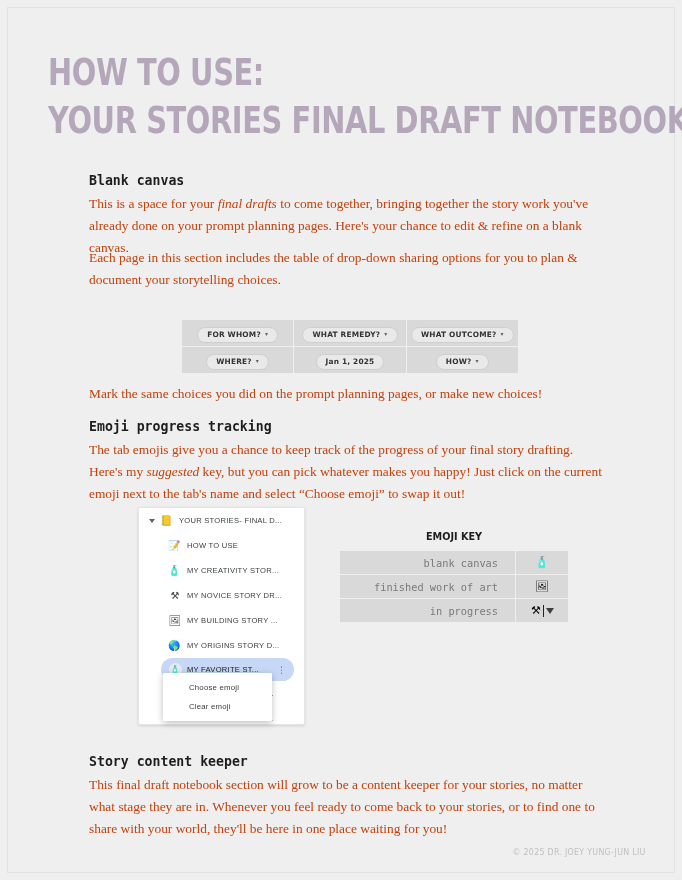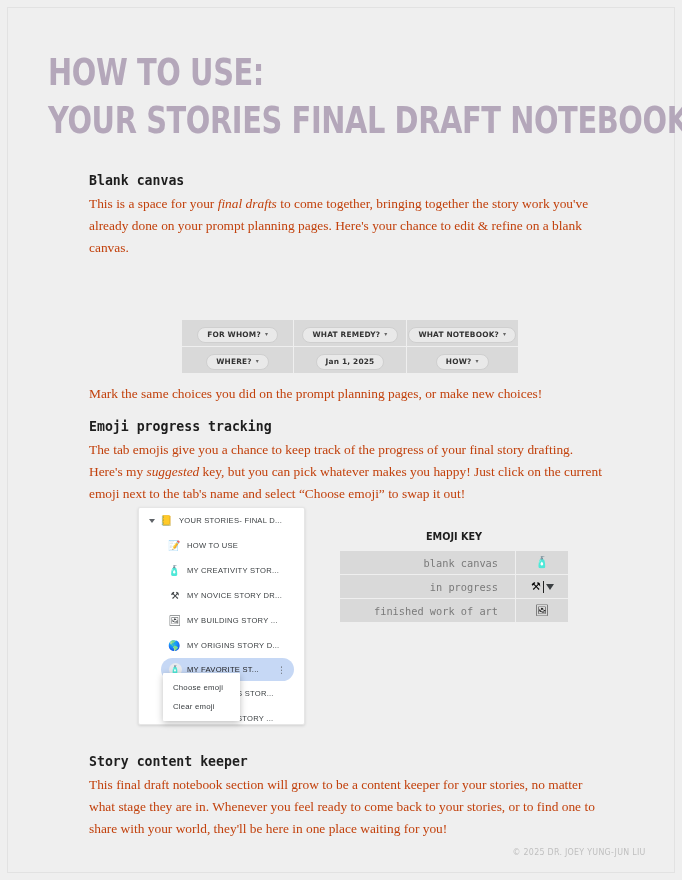--- a/index.html
+++ b/index.html
@@ -175,21 +175,21 @@
     flex: 0 0 auto;
   }
   .ctx-menu {
     position: absolute;
     left: 155px;
     top: 665px;
     width: 77px;
     background: #ffffff;
     box-shadow: 0 2px 7px rgba(0,0,0,0.26);
     border-radius: 1px;
-    padding: 5px 0;
+    padding: 5px 16px;
     font-family: "Liberation Sans", sans-serif;
     z-index: 6;
   }
   .ctx-item {
     font-size: 7.8px;
     color: #3c4043;
     padding: 5px 10px;
     white-space: nowrap;
     letter-spacing: 0.2px;
   }
@@ -271,33 +271,34 @@
     <div class="title-line l1">HOW TO USE:</div>
     <div class="title-line l2">YOUR STORIES FINAL DRAFT NOTEBOOK</div>
   </div>
 
   <div class="section" style="top:165px;">
     <div class="sec-head">Blank canvas</div>
     <p class="sec-body"><span>This is a space for your </span><i>final drafts</i><span> to come together, bringing together the story work you've already done on your prompt planning pages. Here's your chance to edit &amp; refine on a blank canvas.</span></p>
   </div>
 
   <div class="section" style="top:239px;">
+    <p class="sec-body">Each page in this section includes the table of drop-down sharing options for you to plan &amp; document your storytelling choices.</p>
   </div>
 
   <table class="choices-table">
     <tbody>
       <tr>
         <td>
           <span class="chip"><span>FOR WHOM?</span><span class="caret">▾</span></span>
         </td>
         <td>
           <span class="chip"><span>WHAT REMEDY?</span><span class="caret">▾</span></span>
         </td>
         <td>
-          <span class="chip"><span>WHAT NOTEBOOK?</span><span class="caret">▾</span></span>
+          <span class="chip"><span>WHAT OUTCOME?</span><span class="caret">▾</span></span>
         </td>
       </tr>
       <tr>
         <td>
           <span class="chip"><span>WHERE?</span><span class="caret">▾</span></span>
         </td>
         <td>
           <span class="chip"><span>Jan 1, 2025</span></span>
         </td>
         <td>
@@ -363,35 +364,35 @@
     <div class="ctx-item">Clear emoji</div>
   </div>
 
   <div class="key-wrap">
     <div class="key-title">EMOJI KEY</div>
     <table class="key-table">
       <tbody>
         <tr>
           <td class="key-label">blank canvas</td>
           <td class="key-emoji"><span>🧴</span></td>
+        </tr>
+        <tr>
+          <td class="key-label">finished work of art</td>
+          <td class="key-emoji"><span>🖼</span></td>
         </tr>
         <tr>
           <td class="key-label">in progress</td>
           <td class="key-emoji">
             <span class="cursor-caret">
                 <span>⚒</span>
                 <span class="ibeam"></span>
                 <span class="dcaret"></span>
               </span>
           </td>
         </tr>
-        <tr>
-          <td class="key-label">finished work of art</td>
-          <td class="key-emoji"><span>🖼</span></td>
-        </tr>
       </tbody>
     </table>
   </div>
 
   <div class="section" style="top:746px;">
     <div class="sec-head">Story content keeper</div>
     <p class="sec-body">This final draft notebook section will grow to be a content keeper for your stories, no matter what stage they are in. Whenever you feel ready to come back to your stories, or to find one to share with your world, they'll be here in one place waiting for you!</p>
   </div>
 
   <div class="footer">© 2025 DR. JOEY YUNG-JUN LIU</div>

